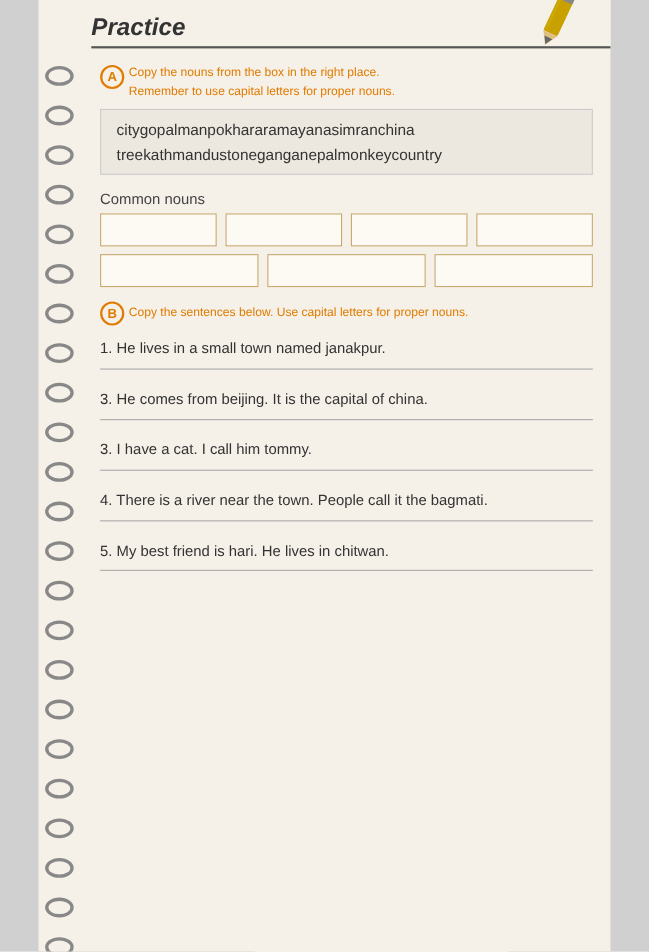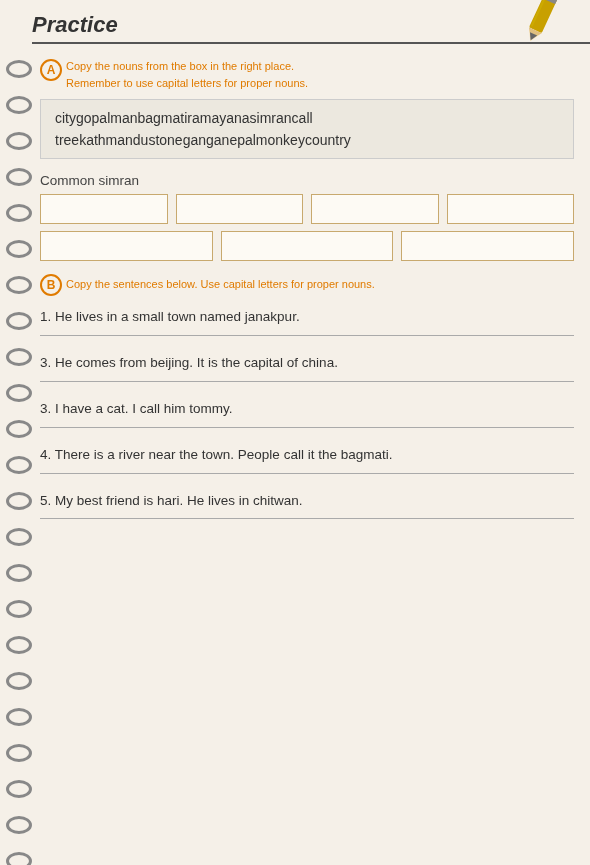--- a/index.html
+++ b/index.html
@@ -5,25 +5,25 @@
     * { box-sizing: border-box; margin: 0; padding: 0; }
     body {
       background: #d0d0d0;
       display: flex;
       justify-content: center;
       align-items: flex-start;
       min-height: 865px;
       font-family: Arial, sans-serif;
     }
     .page-wrapper {
-      width: 590px;
+      width: 520px;
       min-height: 865px;
       background: #f5f0e8;
       position: relative;
-      padding-left: 32px;
+      padding-left: 48px;
     }
     
     .spiral {
       position: absolute;
       left: 0;
       top: 60px;
       width: 40px;
       display: flex;
       flex-direction: column;
       gap: 18px;
@@ -203,38 +203,38 @@
         <span>Copy the nouns from the box in the right place.</span><br>
         <span>Remember to use capital letters for proper nouns.</span>
       </div>
     </div>
 
     <div class="word-box">
       <div class="word-row">
         <span class="word-item">city</span>
         <span class="word-item">gopal</span>
         <span class="word-item">man</span>
-        <span class="word-item">bagmati</span>
+        <span class="word-item">pokhara</span>
         <span class="word-item">ramayana</span>
         <span class="word-item">simran</span>
-        <span class="word-item">call</span>
+        <span class="word-item">china</span>
       </div>
       <div class="word-row">
         <span class="word-item">tree</span>
         <span class="word-item">kathmandu</span>
         <span class="word-item">stone</span>
         <span class="word-item">ganga</span>
         <span class="word-item">nepal</span>
         <span class="word-item">monkey</span>
         <span class="word-item">country</span>
       </div>
     </div>
 
     <div class="noun-section">
-      <div class="noun-label">Common simran</div>
+      <div class="noun-label">Common nouns</div>
       <div class="box-row">
         <div class="answer-box"></div>
         <div class="answer-box"></div>
         <div class="answer-box"></div>
         <div class="answer-box"></div>
       </div>
       <div class="box-row">
         <div class="answer-box"></div>
         <div class="answer-box"></div>
         <div class="answer-box"></div>

